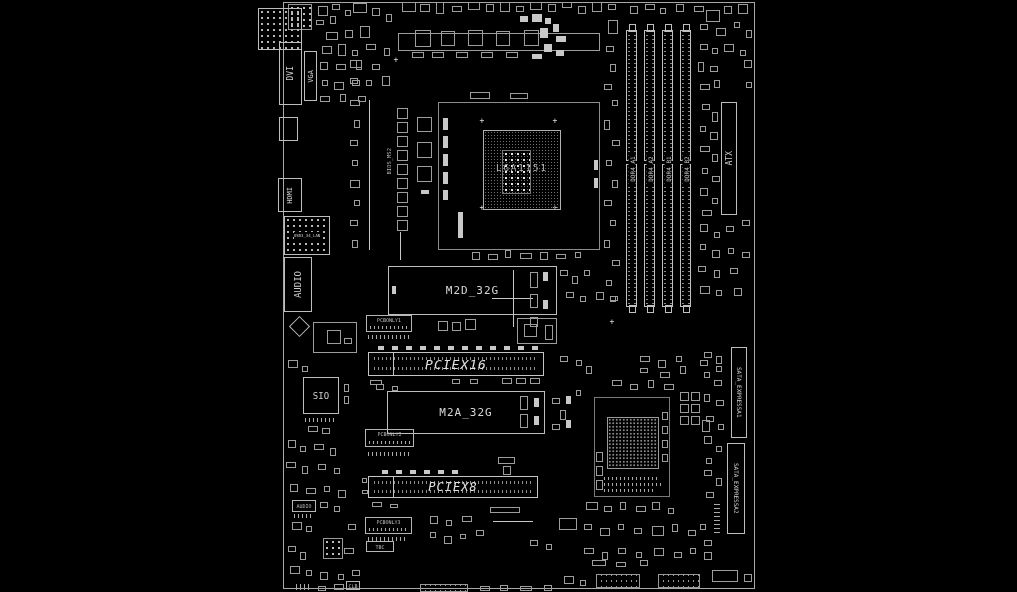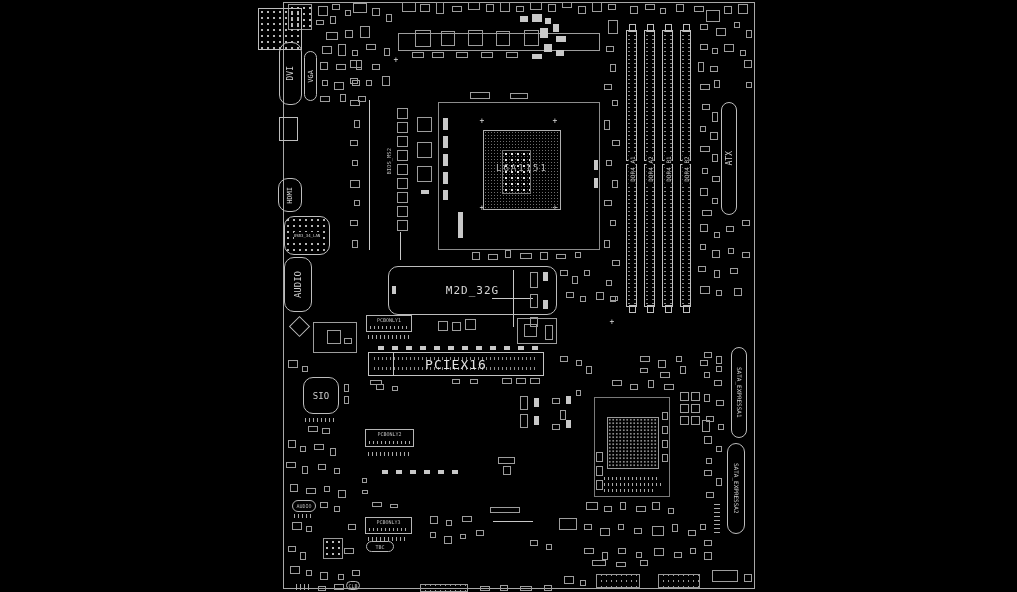--- a/index.html
+++ b/index.html
@@ -12,30 +12,30 @@
   .d{background:repeating-linear-gradient(90deg,#aaa 0 1px,transparent 1px 4px);}
   .dv{background:repeating-linear-gradient(180deg,#aaa 0 1px,transparent 1px 4px);}
   .g{border:1px solid #999;background:radial-gradient(circle,#bbb 0.8px,transparent 1px);background-size:6px 6px;}
   .d2{border:1px solid #999;background:radial-gradient(circle,#999 0.8px,transparent 1px);background-size:5px 6px;background-position:2px 3px;}
   .x{color:#ddd;font-size:8px;line-height:8px;text-align:center;}
   
   .board{border:1px solid #a8a8a8;}
   
   .vt{writing-mode:vertical-rl;}
   .vtf{writing-mode:vertical-rl;transform:rotate(180deg);}
-  .ctr{display:flex;align-items:center;justify-content:center;border-radius:10px;}
+  .ctr{display:flex;align-items:center;justify-content:center;}
   
   .conn{border:1px solid #bdbdbd;}
   .dotfill{background:radial-gradient(circle,#b5b5b5 0.8px,transparent 1px);background-size:6px 6px;}
   .iolabel{color:#cfcfcf;background:#000;padding:1px 0;}
   
   .slot{border:1px solid #c4c4c4;background:#000;}
   .slot .pins{position:absolute;left:5px;right:5px;height:3px;background:repeating-linear-gradient(90deg,#909090 0 1px,transparent 1px 4px);}
   .slot .key{position:absolute;top:0;bottom:0;width:1px;background:#c4c4c4;left:24px;}
-  .slot .slabel{position:absolute;inset:0;display:flex;align-items:center;justify-content:center;color:#e2e2e2;letter-spacing:1px;}
+  .slot .slabel{position:absolute;inset:0;display:flex;align-items:center;justify-content:center;color:#e2e2e2;letter-spacing:1px;font-style:italic;}
   
   .dimm{border:1px solid #c0c0c0;background-image:repeating-linear-gradient(180deg,#8a8a8a 0 1px,transparent 1px 4px),repeating-linear-gradient(180deg,#8a8a8a 0 1px,transparent 1px 4px);background-size:2px 100%,2px 100%;background-position:1px 0,7px 0;background-repeat:no-repeat;}
   .dimm:before{content:"";position:absolute;top:-7px;left:2px;width:5px;height:6px;border:1px solid #c0c0c0;}
   .dimm:after{content:"";position:absolute;bottom:-7px;left:2px;width:5px;height:6px;border:1px solid #c0c0c0;}
   .dimm .dkey{position:absolute;left:-1px;right:-1px;top:47%;height:3px;background:#000;border-top:1px solid #c0c0c0;border-bottom:1px solid #c0c0c0;}
   .dimm .dlabel{position:absolute;top:50%;left:50%;transform:translate(-50%,-50%) rotate(180deg);writing-mode:vertical-rl;background:#000;font-size:6px;color:#cfcfcf;padding:4px 0;z-index:2;}
   
   .sockplate{border:1px solid #b0b0b0;background:radial-gradient(circle,#6e6e6e 0.7px,transparent 0.9px);background-size:3px 3px;}
   .sockpads{background:radial-gradient(circle,#e6e6e6 1.2px,transparent 1.5px);background-size:6px 6px;border:1px solid #777;}
   .socklabel{color:#b5b5b5;font-size:9px;letter-spacing:2px;text-align:center;z-index:3;}
@@ -491,27 +491,36 @@
   <div class="abs conn ctr" style="left:731px;top:347px;width:16px;height:91px;">
     <span class="vt iolabel" style="font-size:6px;">SATA_EXPRESSA1</span>
   </div>
   <div class="abs conn ctr" style="left:727px;top:443px;width:18px;height:91px;">
     <span class="vt iolabel" style="font-size:6px;">SATA_EXPRESSA2</span>
   </div>
 
   <div class="abs conn ctr" style="left:388px;top:266px;width:169px;height:49px;">
     <span style="font-size:11px;color:#d6d6d6;letter-spacing:1px;">M2D_32G</span>
   </div>
+  <div class="abs conn ctr" style="left:387px;top:391px;width:158px;height:43px;">
+    <span style="font-size:11px;color:#d6d6d6;letter-spacing:1px;">M2A_32G</span>
+  </div>
 
   <div class="abs slot" style="left:368px;top:352px;width:176px;height:24px;">
     <div class="pins" style="top:4px;"></div>
     <div class="pins" style="bottom:5px;"></div>
     <div class="key"></div>
     <div class="slabel" style="font-size:13px;">PCIEX16</div>
   </div>
+  <div class="abs slot" style="left:368px;top:476px;width:170px;height:22px;">
+    <div class="pins" style="top:4px;"></div>
+    <div class="pins" style="bottom:4px;"></div>
+    <div class="key"></div>
+    <div class="slabel" style="font-size:12px;">PCIEX8</div>
+  </div>
 
   <div class="abs conn ctr" style="left:303px;top:377px;width:36px;height:37px;">
     <span style="font-size:9px;color:#cfcfcf;">SIO</span>
   </div>
 
   <div class="abs o" style="left:594px;top:397px;width:76px;height:100px;border-color:#7a7a7a;"></div>
   <div class="abs bga" style="left:607px;top:417px;width:52px;height:52px;"></div>
 
   <div class="abs hdr" style="left:366px;top:315px;width:46px;height:17px;">
     <div class="hlabel">PCBONLY1</div>

